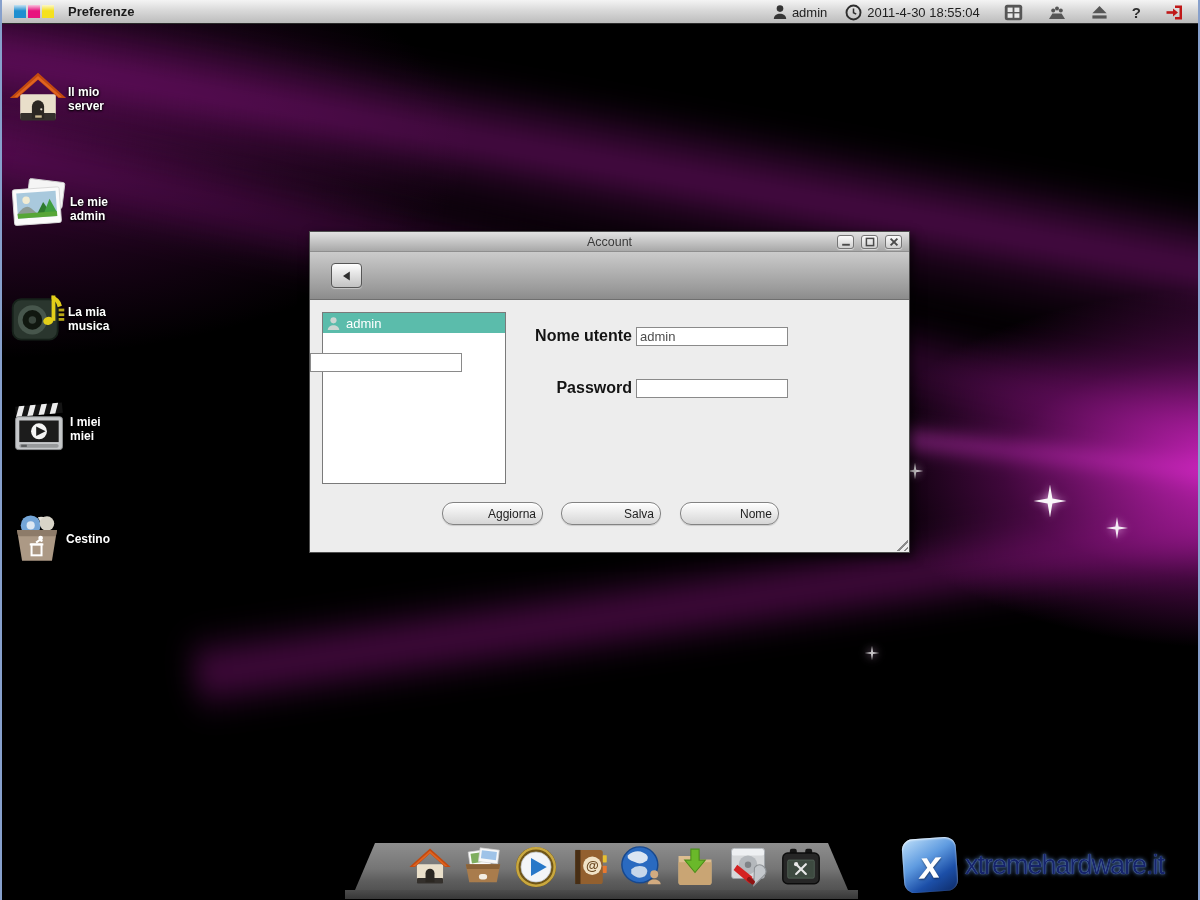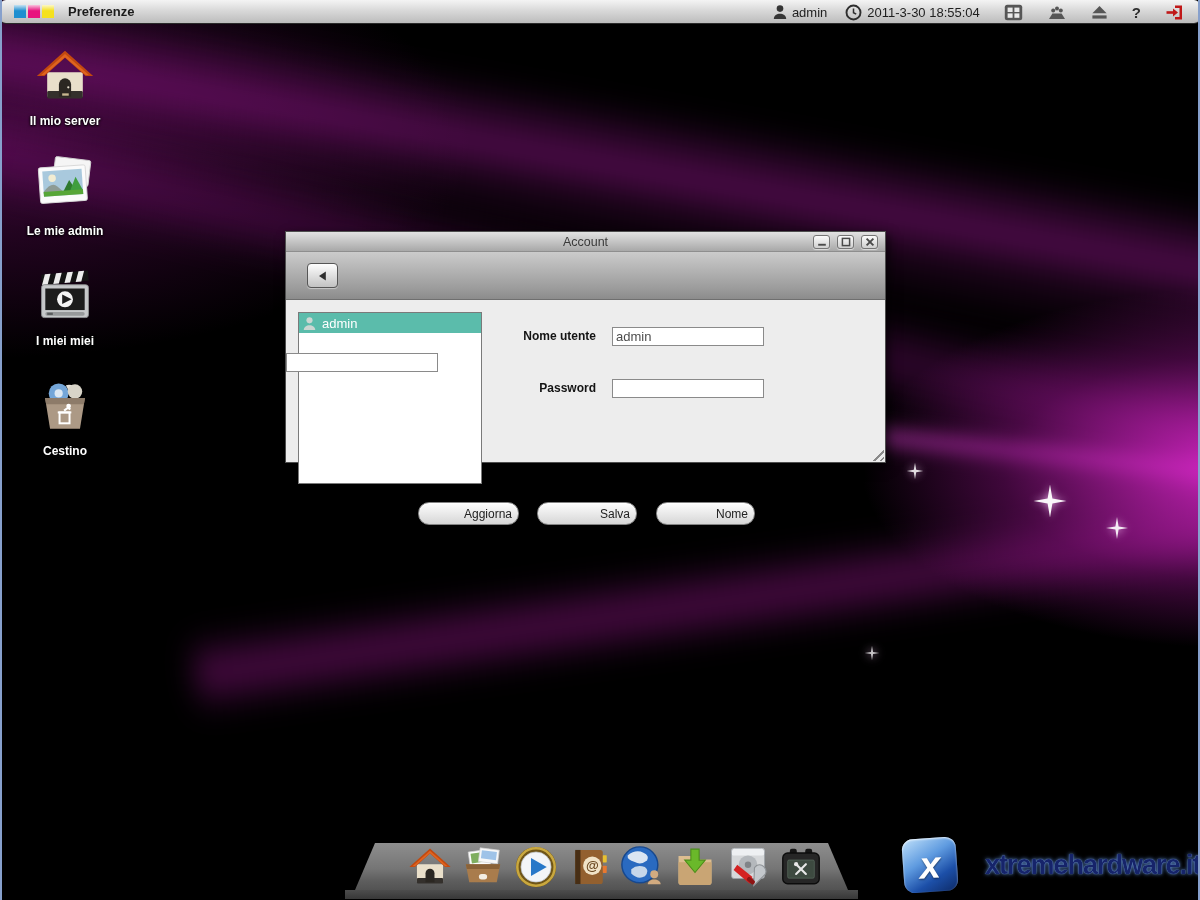--- a/index.html
+++ b/index.html
@@ -22,59 +22,59 @@
   .s4{left:590px;top:425px;width:660px;height:32px;transform:rotate(6deg);filter:blur(8px);
       background:linear-gradient(to bottom,transparent,rgba(222,64,212,.55),transparent);}
   .sparkle{position:absolute;filter:drop-shadow(0 0 4px rgba(255,200,255,.9));}
 
   
   .edge{position:absolute;top:0;bottom:0;width:2px;background:#87a0cc;z-index:60;}
   .edge-l{left:0}.edge-r{right:0}
 
   
   #topbar{position:absolute;left:0;top:0;width:1200px;height:24px;z-index:40;
-    background:linear-gradient(#f4f4f4,#d9d9d9 45%,#bcbcbc);border-bottom:1px solid #2a2a2a;border-radius:6px;}
+    background:linear-gradient(#f4f4f4,#d9d9d9 45%,#bcbcbc);border-bottom:1px solid #2a2a2a;}
   .logo{position:absolute;left:14px;top:5px;display:flex;gap:2px;}
   .logo i{display:block;width:12px;height:13px;background:linear-gradient(rgba(255,255,255,.75),rgba(255,255,255,0) 45%),var(--c);}
   .menu-label{position:absolute;left:68px;top:0;line-height:24px;font-size:13px;font-weight:bold;color:#1b1b1b;}
   .tb-right{position:absolute;right:16px;top:0;height:24px;display:flex;align-items:center;}
   .tb-item{display:flex;align-items:center;height:24px;}
   .tb-text{font-size:13px;color:#1e1e1e;margin-left:5px;}
   .tb-ic{display:flex;align-items:center;justify-content:center;}
   .mL18{margin-left:18px}.mL24{margin-left:24px}
   .help-q{font-size:15px;font-weight:bold;color:#2e2e2e;}
 
   
   #desk-icons{position:absolute;left:8px;top:40px;z-index:5;}
-  .dicon{width:114px;height:110px;display:flex;flex-direction:column;align-items:center;cursor:default;}
+  .dicon{width:114px;height:110px;display:flex;flex-direction:row;align-items:center;cursor:default;}
   .dicon .art{height:66px;display:flex;align-items:flex-end;justify-content:center;}
   .dicon .lbl{margin-top:8px;font-size:12px;font-weight:bold;color:#fff;text-shadow:0 1px 2px #000,0 0 3px #000;}
 
   
-  #win{position:absolute;left:285px;top:231px;width:601px;height:232px;z-index:20;
+  #win{position:absolute;left:309px;top:231px;width:601px;height:322px;z-index:20;
     border:1px solid #4e4e4e;box-shadow:3px 4px 10px rgba(0,0,0,.65);background:#ededed;}
   .titlebar{position:absolute;left:0;top:0;right:0;height:20px;
     background:linear-gradient(#e2e2e2,#a8a8a8);border-bottom:1px solid #8e8e8e;}
   .title{position:absolute;left:0;right:0;top:0;text-align:center;line-height:20px;font-size:12.5px;color:#3a3a3a;}
   .ctrls{position:absolute;right:7px;top:3px;display:flex;gap:7px;}
   .cbtn{width:17px;height:14px;border:1px solid #757575;border-radius:3px;
     background:linear-gradient(#fbfbfb,#cfcfcf);display:flex;align-items:center;justify-content:center;
     box-shadow:0 1px 1px rgba(255,255,255,.6);}
   .toolbar{position:absolute;left:0;top:20px;right:0;height:48px;
     background:linear-gradient(#cbcbcb,#9a9a9a 80%,#8c8c8c);border-bottom:1px solid #6f6f6f;}
   .backbtn{position:absolute;left:21px;top:11px;width:31px;height:25px;border:1px solid #565656;border-radius:4px;
     background:linear-gradient(#fefefe,#c2c2c2);display:flex;align-items:center;justify-content:center;
     box-shadow:0 1px 1px rgba(255,255,255,.45);}
   .content{position:absolute;left:0;top:68px;right:0;bottom:0;background:#ededed;}
   .userlist{position:absolute;left:12px;top:12px;width:184px;height:172px;background:#fff;border:1px solid #7a7a7a;}
   .urow{height:20px;display:flex;align-items:center;padding-left:4px;}
   .urow.sel{background:#5bbcab;color:#fff;}
   .urow .uname{font-size:13px;margin-left:6px;}
   .frow{position:absolute;left:0;height:20px;display:flex;align-items:center;}
-  .flabel{width:326px;text-align:right;font-size:12px;font-weight:bold;color:#141414;padding-right:16px;}
+  .flabel{width:326px;text-align:right;font-size:16px;font-weight:bold;color:#141414;padding-right:4px;}
   .finput{width:152px;height:19px;border:1px solid #8a8a8a;background:#fff;font-family:"Liberation Sans",sans-serif;
     font-size:13px;color:#4d4d4d;padding:0 3px;outline:none;}
   .btnrow{position:absolute;top:202px;left:0;right:0;}
   .pbtn{position:absolute;height:23px;border:1px solid #838383;border-radius:11px;cursor:pointer;
     background:linear-gradient(#fefefe,#ececec 45%,#d6d6d6);font-family:"Liberation Sans",sans-serif;
     font-size:12px;color:#222;box-shadow:inset 0 1px 0 #fff,0 1px 1px rgba(0,0,0,.15);text-align:right;}
   .grip{position:absolute;right:1px;bottom:1px;width:14px;height:14px;
     background:repeating-linear-gradient(135deg,transparent 0 3px,#8b8b8b 3px 4.5px);
     clip-path:polygon(100% 0,100% 100%,0 100%);}
 
@@ -89,21 +89,21 @@
   .dockicons .di{width:46px;height:46px;display:flex;align-items:center;justify-content:center;cursor:pointer;}
 
   
   #wm{position:absolute;left:903px;top:838px;display:flex;align-items:center;z-index:7;}
   .wm-x{width:54px;height:54px;border-radius:11px;transform:rotate(-4deg);
     background:linear-gradient(150deg,#bfe0fa,#5f9be0 40%,#1c4fa8 70%,#0d2a66);
     box-shadow:0 2px 5px rgba(0,0,0,.7),inset 0 1px 2px rgba(255,255,255,.8);
     display:flex;align-items:center;justify-content:center;}
   .wm-x span{color:#fff;font-size:38px;font-weight:bold;font-style:italic;line-height:1;
     text-shadow:0 1px 2px rgba(0,0,0,.5);}
-  .wm-text{margin-left:28px;font-size:27px;font-weight:bold;letter-spacing:-1px;color:#16246a;
+  .wm-text{margin-left:8px;font-size:27px;font-weight:normal;letter-spacing:-1px;color:#16246a;
     text-shadow:0 0 1px #8ab4ee,0 0 4px #5d8ed8,1px 2px 2px #000;}
 </style>
 </head>
 <body>
 
 <div id="screen">
 
   <div class="wp">
     <div class="wp-layer haze1"></div>
     <div class="wp-layer s1 streak"></div>
@@ -142,21 +142,21 @@
         </span>
         <span class="tb-text">admin</span>
       </div>
       <div class="tb-item mL18">
         <span class="tb-ic">
           <svg width="17" height="17" viewBox="0 0 17 17">
               <circle cx="8.5" cy="8.5" r="7" fill="none" stroke="#2e2e2e" stroke-width="1.9"></circle>
               <path d="M8.5,4.5 V8.7 L11.2,10.2" stroke="#2e2e2e" stroke-width="1.5" fill="none"></path>
             </svg>
         </span>
-        <span class="tb-text">2011-3-30 18:55:04</span>
+        <span class="tb-text">2011-4-30 18:55:04</span>
       </div>
       <span class="tb-ic mL24">
         <svg width="19" height="17" viewBox="0 0 19 17">
             <rect x="0.8" y="0.8" width="17.4" height="15.4" rx="2.5" fill="#565656"></rect>
             <rect x="3.6" y="3.6" width="5" height="4.4" fill="#e8e8e8"></rect>
             <rect x="10.4" y="3.6" width="5" height="4.4" fill="#e8e8e8"></rect>
             <rect x="3.6" y="9.4" width="5" height="4.4" fill="#e8e8e8"></rect>
             <rect x="10.4" y="9.4" width="5" height="4.4" fill="#e8e8e8"></rect>
           </svg>
       </span>
@@ -211,20 +211,42 @@
               <rect x="9" y="15" width="42" height="27" fill="#a9c9dd"></rect>
               <circle cx="19" cy="23" r="4" fill="#f2ecd2"></circle>
               <path d="M9,37 q9,-11 15,-5 l7,7 h-22 z" fill="#8d9b95"></path>
               <polygon points="37,26 44,38 30,38" fill="#2e7a2e"></polygon>
               <polygon points="44,23 51,38 37,38" fill="#3f9e3f"></polygon>
               <rect x="9" y="37" width="42" height="5" fill="#57a637"></rect>
             </g>
           </svg>
       </div>
       <div class="lbl">Le mie admin</div>
+    </div>
+    <div class="dicon">
+      <div class="art">
+        <svg width="60" height="60" viewBox="0 0 64 64">
+            <rect x="5" y="12" width="48" height="43" rx="9" fill="#2a362e"></rect>
+            <rect x="5" y="12" width="48" height="43" rx="9" fill="none" stroke="#16211a" stroke-width="2"></rect>
+            <circle cx="26" cy="34" r="15.5" fill="#47564c"></circle>
+            <circle cx="26" cy="34" r="10.5" fill="#10170f"></circle>
+            <circle cx="26" cy="34" r="4" fill="#39453c"></circle>
+            <g fill="#e3cf1a">
+              <ellipse cx="43" cy="35" rx="5.5" ry="4.3" transform="rotate(-14 43 35)"></ellipse>
+              <rect x="46.5" y="8" width="4" height="27"></rect>
+              <path d="M46.5,8 q9,2 11,11 l-4.5,1.5 q-1.5,-7 -6.5,-8.5 z"></path>
+            </g>
+            <g fill="#b8a818">
+              <rect x="54" y="22" width="6" height="3"></rect>
+              <rect x="54" y="27" width="6" height="3"></rect>
+              <rect x="54" y="32" width="6" height="3"></rect>
+            </g>
+          </svg>
+      </div>
+      <div class="lbl">La mia musica</div>
     </div>
     <div class="dicon">
       <div class="art">
         <svg width="62" height="60" viewBox="0 0 64 64">
             <g transform="rotate(-5 32 13)">
               <rect x="7" y="7" width="50" height="11" fill="#141414"></rect>
               <g fill="#ededed">
                 <polygon points="11,7 17,7 13,18 7,18"></polygon>
                 <polygon points="23,7 29,7 25,18 19,18"></polygon>
                 <polygon points="35,7 41,7 37,18 31,18"></polygon>

